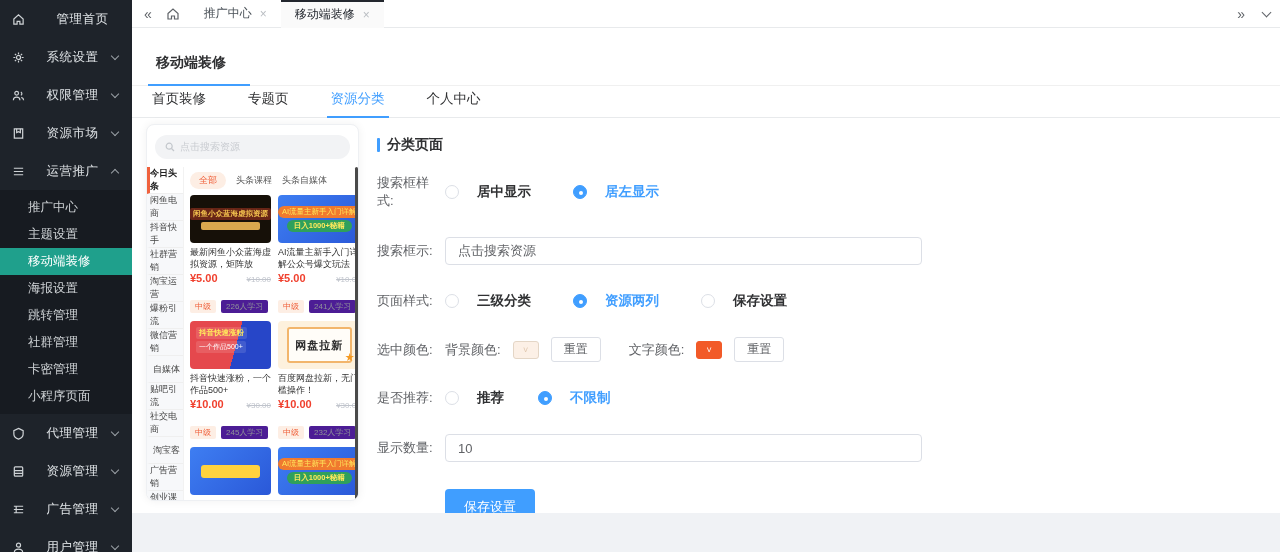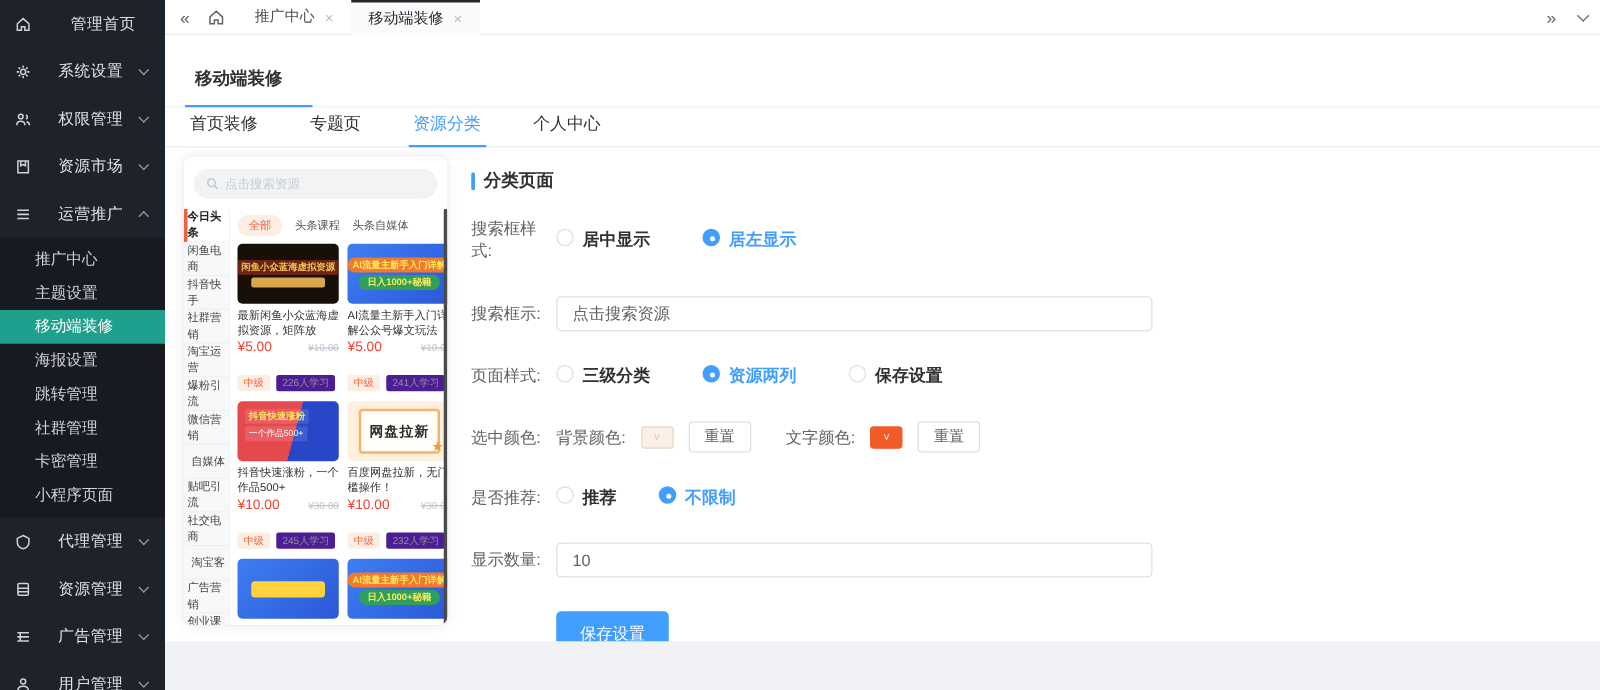--- a/index.html
+++ b/index.html
@@ -53,30 +53,30 @@
   .cat.active { background:#fff; border-left:3px solid #f0613c; font-weight:bold; color:#222; }
   .plist { flex:1; padding:5px 8px 0 6px; overflow:hidden; }
   .subtabs { display:flex; align-items:center; gap:10px; margin-bottom:6px; }
   .stab { font-size:9px; color:#555; cursor:pointer; }
   .stab.pill { background:#fdeee4; color:#f0613c; padding:2px 9px; border-radius:9px; }
   .pgrid { display:grid; grid-template-columns:1fr 1fr; gap:8px 7px; }
   .pcard { font-size:9px; cursor:pointer; }
   .pimg { height:48px; border-radius:4px; display:flex; flex-direction:column; align-items:center; justify-content:center; gap:2px; overflow:hidden; position:relative; }
   .ptitle { margin:4px 0 2px; color:#333; line-height:1.3; height:23px; overflow:hidden; }
   .prow { display:flex; align-items:baseline; }
-  .pprice { color:#f0402e; font-weight:normal; font-size:11px; }
+  .pprice { color:#f0402e; font-weight:bold; font-size:11px; }
   .porig { color:#c0c4cc; text-decoration:line-through; font-size:8px; margin-left:auto; }
   .pmeta { display:flex; gap:5px; margin-top:16px; }
   .plvl { background:#fdeee4; color:#f0613c; padding:1px 5px; border-radius:2px; font-size:8px; }
   .pstud { background:#4c1d95; color:#909399; padding:1px 5px; border-radius:2px; font-size:8px; }
   .img-v1 { background:#161008; }
   .img-v1 .l1 { color:#f2c14e; font-size:7.5px; font-weight:bold; background:rgba(205,65,40,.45); padding:1px 3px; border-radius:2px; white-space:nowrap; }
   .img-v1 .bar { width:72%; height:8px; background:#d9a84e; border-radius:2px; }
   .img-blue { background:linear-gradient(135deg,#3e7ef2,#2a58d8); }
-  .img-blue .l1 { color:#ffe95c; font-size:7.5px; font-weight:bold; background:#f07a2f; padding:1px 4px; border-radius:6px; white-space:nowrap; }
+  .img-blue .l1 { color:#ffe95c; font-size:7.5px; font-weight:normal; background:#f07a2f; padding:1px 4px; border-radius:6px; white-space:nowrap; }
   .img-blue .l2 { color:#ffe95c; font-size:7.5px; font-weight:bold; background:#2fa05c; padding:1px 7px; border-radius:6px; white-space:nowrap; }
   .img-v3 { background:linear-gradient(105deg,#e5484d 56%,#2746c8 56%); align-items:flex-start; justify-content:flex-start; padding:6px 0 0 6px; }
   .img-v3 .l1 { color:#ffe95c; font-size:7.5px; font-weight:bold; background:rgba(255,255,255,.12); padding:1px 3px; border-radius:2px; }
   .img-v3 .l2 { color:#fff; font-size:7px; background:rgba(255,255,255,.12); padding:1px 3px; border-radius:2px; }
   .img-v4 { background:#fdf1dd; }
   .img-v4 .frame { position:absolute; inset:6px 9px; background:#fffdf8; border:2px solid #f2b56b; border-radius:3px; }
   .img-v4 .l1 { position:relative; color:#2b2b2b; font-weight:bold; font-size:11px; letter-spacing:1px; }
   .img-v4 .star { position:absolute; right:6px; bottom:5px; color:#f59a23; font-size:11px; }
   .img-v5 { background:linear-gradient(135deg,#3e7ef2,#2a58d8); }
   .img-v5 .banner { width:72%; height:13px; background:#ffd23e; border-radius:3px; }
@@ -84,21 +84,21 @@
   
   .form { flex:1; padding:12px 0 0 18px; min-width:0; }
   .sec-head { display:flex; align-items:center; gap:7px; margin-bottom:20px; }
   .sec-bar { width:3px; height:14px; background:#409eff; border-radius:1px; }
   .sec-title { font-size:14px; font-weight:bold; color:#303133; }
   .frow { display:flex; align-items:center; margin-bottom:27px; }
   .flabel { width:68px; flex-shrink:0; font-size:13px; color:#606266; }
   .radio { display:inline-block; width:14px; height:14px; border-radius:50%; border:1px solid #dcdfe6; background:#fff; position:relative; flex-shrink:0; cursor:pointer; }
   .radio.checked { border-color:#409eff; background:#409eff; }
   .radio.checked::after { content:""; position:absolute; left:4.5px; top:4.5px; width:4px; height:4px; border-radius:50%; background:#fff; }
-  .opt { display:inline-flex; gap:7px; margin-right:42px; cursor:pointer; }
+  .opt { display:inline-flex; align-items:center; gap:18px; margin-right:42px; cursor:pointer; }
   .opt-lbl { font-size:13.5px; font-weight:bold; color:#303133; }
   .opt.checked .opt-lbl { color:#409eff; }
   .f-input { width:477px; height:28px; border:1px solid #dcdfe6; border-radius:4px; padding:0 12px; font-size:13px; color:#606266; font-family:inherit; outline:none; }
   .color-group { display:inline-flex; align-items:center; gap:12px; margin-right:28px; }
   .cg-lbl { font-size:13px; color:#606266; }
   .swatch { width:26px; height:18px; border-radius:3px; border:1px solid #e4d6c6; display:inline-flex; align-items:center; justify-content:center; font-size:9px; cursor:pointer; }
   .swatch.bgc { color:#e0c6ad; }
   .swatch.txc { border-color:#f25a28; color:#fff; }
   .mini-btn { background:#fff; border:1px solid #dcdfe6; border-radius:3px; font-size:12px; color:#606266; padding:3px 12px; cursor:pointer; font-family:inherit; }
   .save-btn { margin-left:68px; background:#409eff; color:#fff; border:none; border-radius:4px; font-size:13px; padding:9px 19px; cursor:pointer; font-family:inherit; }

